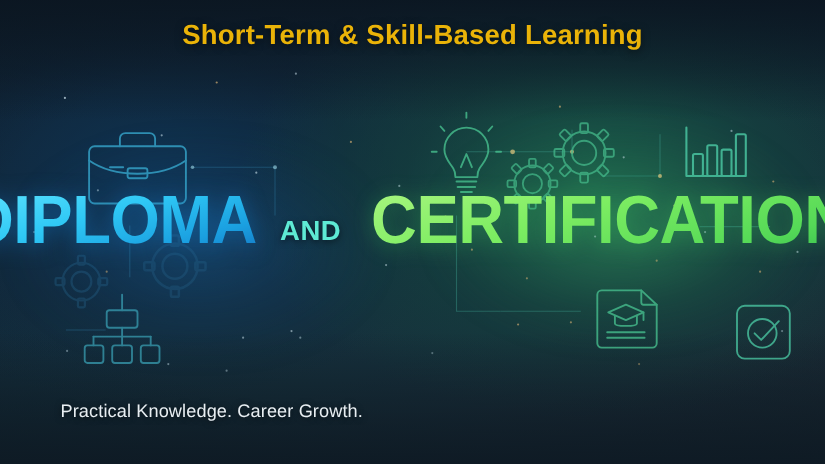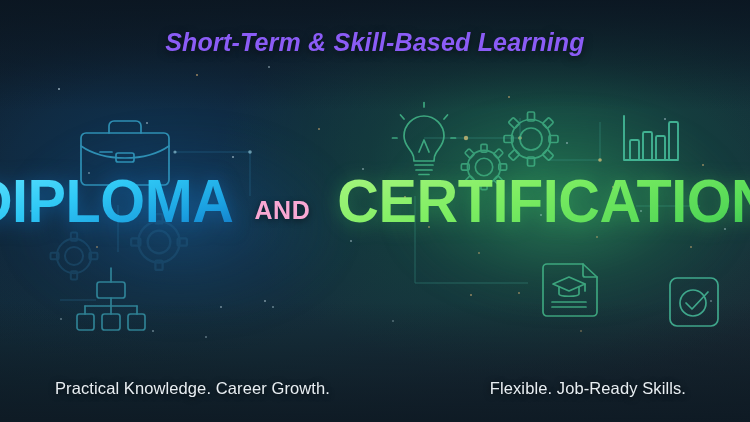--- a/index.html
+++ b/index.html
@@ -72,28 +72,27 @@
   .deco {
     position: absolute;
     pointer-events: none;
   }
   .deco svg { display: block; overflow: visible; }
 
   
   .eyebrow {
     position: absolute;
     left: 0; right: 0;
-    top: 28px;
+    top: 18px;
     text-align: center;
     font-size: 25px;
     font-weight: bold;
     letter-spacing: 0.2px;
-    color: #8b5cf6;
+    color: #eab308;
     text-shadow: 0 2px 8px rgba(0,0,0,0.55);
-    font-style: italic;
   }
 
   .title-row {
     position: absolute;
     left: 0; right: 0;
     top: 172px;
     display: flex;
     align-items: baseline;
     justify-content: center;
     gap: 11px;
@@ -121,41 +120,41 @@
     background-clip: text;
     color: transparent;
     -webkit-text-fill-color: transparent;
     filter: drop-shadow(0 2px 10px rgba(60,190,90,0.45));
   }
   .conj {
     font-family: "Liberation Sans", sans-serif;
     font-weight: bold;
     font-size: 25px;
     letter-spacing: 0.5px;
-    color: #f9a8d4;
+    color: #5eead4;
     text-shadow: 0 2px 6px rgba(0,0,0,0.5);
     position: relative;
     top: -3px;
   }
 
   .subtitle {
     position: absolute;
     left: 0; right: 0;
     top: 246px;
     text-align: center;
     font-size: 29px;
     font-weight: 500;
     letter-spacing: 3.6px;
     color: #eef4f7;
     text-shadow: 0 2px 9px rgba(0,0,0,0.55);
   }
 
   .tagline {
     position: absolute;
-    bottom: 24px;
+    bottom: 38px;
     font-size: 16.5px;
     color: #e8eef2;
     letter-spacing: 0.1px;
     text-shadow: 0 1px 6px rgba(0,0,0,0.6);
   }
   .tagline-left  { left: 55px; }
   .tagline-right { right: 64px; }
 </style>
 </head>
 <body>
@@ -366,15 +365,14 @@
 
   <div class="title-row">
     <span class="word word-diploma">DIPLOMA</span>
     <span class="conj">AND</span>
     <span class="word word-cert">CERTIFICATION</span>
   </div>
 
 
   <div class="tagline tagline-left">Practical Knowledge. Career Growth.</div>
 
-  <div class="tagline tagline-right">Flexible. Job-Ready Skills.</div>
 
 </div>
 
 </body></html>

